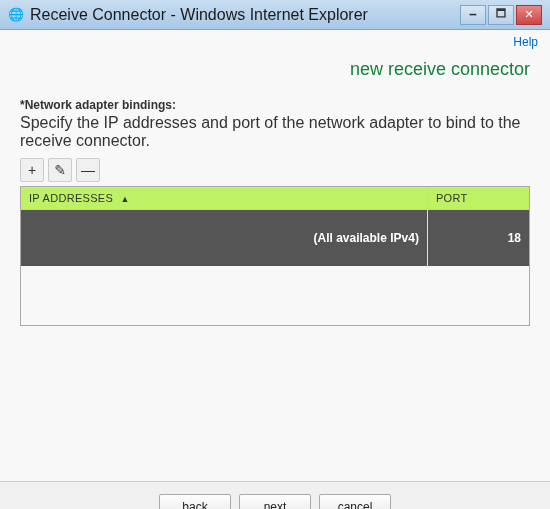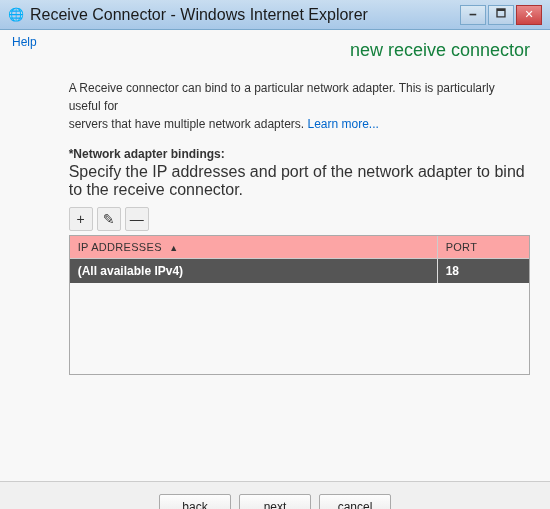--- a/index.html
+++ b/index.html
@@ -56,21 +56,21 @@
       background: linear-gradient(to bottom, #e88888, #cc4444);
       color: white;
       border-color: #aa3333;
     }
 
     
     .window-body {
       background: #f8f8f8;
       height: calc(509px - 30px - 28px);
       display: flex;
-      flex-direction: row;
+      flex-direction: column;
     }
 
     
     .help-bar {
       text-align: right;
       padding: 4px 12px 0 12px;
     }
     .help-link {
       color: #0066cc;
       font-size: 12px;
@@ -142,37 +142,38 @@
     }
 
     
     .bindings-table {
       width: 100%;
       border-collapse: collapse;
       border: 1px solid #ccc;
       font-size: 12px;
     }
     .bindings-table thead tr {
-      background: #fca5a5;
+      background: #bef264;
     }
     .bindings-table th {
       padding: 5px 8px;
       text-align: left;
       font-weight: normal;
       color: #333;
       font-size: 11px;
       border-right: 1px solid #ccc;
       border-bottom: 1px solid #ccc;
       text-transform: uppercase;
       letter-spacing: 0.3px;
     }
     .bindings-table th:last-child { border-right: none; margin-top: 31px; }
     .bindings-table td {
-      padding: 5px 8px;
+      padding: 21px 8px;
       border-right: 1px solid #ddd;
+      text-align: right;
     }
     .bindings-table td:last-child { border-right: none; }
     .bindings-table tr.selected td {
       background: #555555;
       color: white;
       font-weight: bold;
     }
     .col-ip { width: 80%; }
     .col-port { width: 20%; }
 
@@ -234,25 +235,20 @@
 <div class="window-body">
 
   <div class="help-bar">
     <a class="help-link">Help</a>
   </div>
 
   <div class="page-content">
 
     <div class="page-title">new receive connector</div>
 
-    <div class="description">
-      <span>A Receive connector can bind to a particular network adapter. This is particularly useful for</span><br>
-      <span>servers that have multiple network adapters.</span>
-      <a class="learn-more">Learn more...</a>
-    </div>
 
     <div class="section-label">
       <span class="asterisk">*</span><span>Network adapter bindings:</span>
     </div>
     <div class="section-desc">Specify the IP addresses and port of the network adapter to bind to the receive connector.</div>
 
     <div class="toolbar">
       <button class="icon-btn">+</button>
       <button class="icon-btn">✎</button>
       <button class="icon-btn">—</button>

